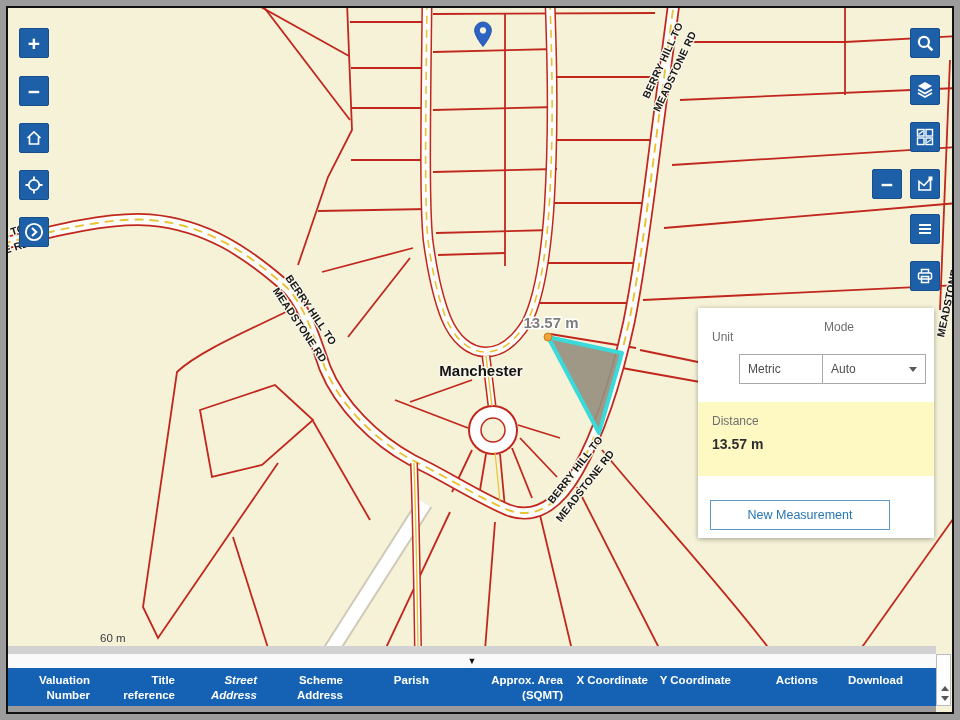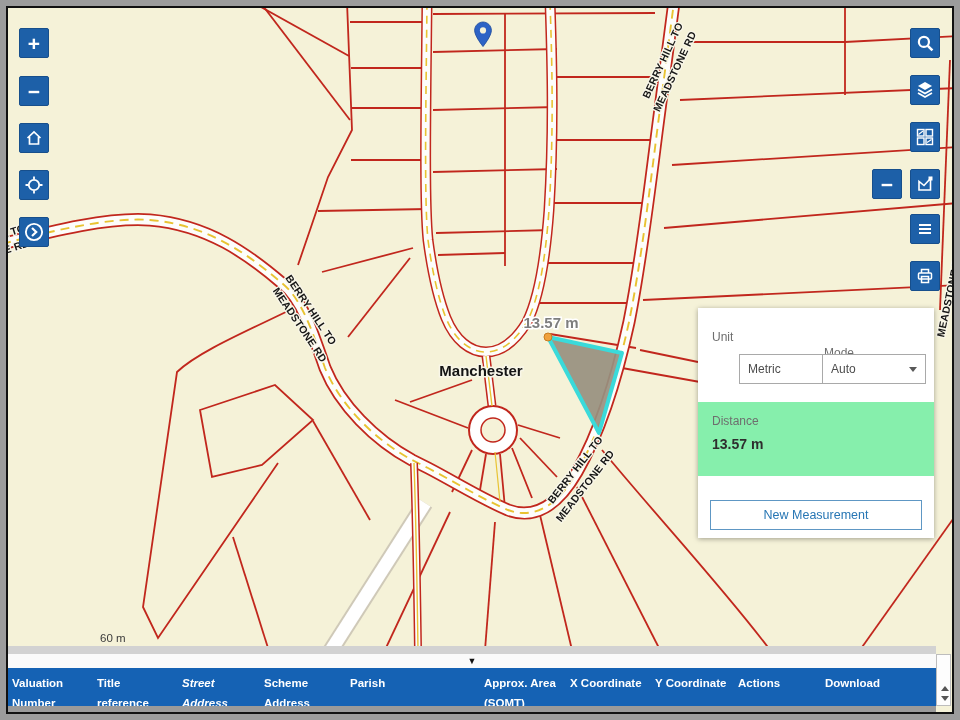--- a/index.html
+++ b/index.html
@@ -16,33 +16,33 @@
   .tbtn svg{display:block;}
 
   
   .panel{position:absolute;left:698px;top:308px;width:236px;height:230px;background:#fff;
          box-shadow:0 1px 5px rgba(0,0,0,.35);box-sizing:border-box;}
   .panel .flabel{position:absolute;font-size:12px;color:#6e6e6e;}
   .dropdown{position:absolute;width:104px;height:30px;border:1px solid #a9a9a9;background:#fff;box-sizing:border-box;
             display:flex;align-items:center;justify-content:space-between;padding:0 8px;cursor:pointer;}
   .dropdown .dval{font-size:12px;color:#4c4c4c;}
   .caret{width:0;height:0;border-left:4.5px solid transparent;border-right:4.5px solid transparent;border-top:5.5px solid #595959;}
-  .dist-strip{position:absolute;left:0;top:94px;width:236px;height:74px;background:#86efac;}
+  .dist-strip{position:absolute;left:0;top:94px;width:236px;height:74px;background:#fef9c3;}
   .dist-label{position:absolute;left:14px;top:12px;font-size:12px;color:#6e6e6e;}
   .dist-value{position:absolute;left:14px;top:34px;font-size:14px;font-weight:bold;color:#2e2e2e;}
-  .new-measure{position:absolute;left:12px;top:192px;width:212px;height:30px;background:#fff;border:1px solid #5e97c4;
+  .new-measure{position:absolute;left:12px;top:192px;width:180px;height:30px;background:#fff;border:1px solid #5e97c4;
                color:#2776b4;font-size:12.5px;display:flex;align-items:center;justify-content:center;cursor:pointer;box-sizing:border-box;}
 
   
   .divider-band{position:absolute;left:8px;top:646px;width:928px;height:8px;background:#d2d2d2;}
   .collapse-strip{position:absolute;left:8px;top:654px;width:928px;height:14px;background:#fafafa;
                   display:flex;align-items:center;justify-content:center;}
   .collapse-btn{font-size:9px;color:#111;line-height:1;cursor:pointer;}
   .thead{position:absolute;left:8px;top:668px;width:928px;height:38px;background:#1562b4;display:flex;box-sizing:border-box;}
-  .hcell{box-sizing:border-box;padding:5px 3px 0 4px;color:#fff;font-size:11.5px;font-weight:bold;line-height:20px;overflow:hidden;}
+  .hcell{box-sizing:border-box;padding:5px 3px 0 4px;color:#fff;font-size:11.5px;font-weight:bold;line-height:15px;overflow:hidden;text-align:right;}
   .hcell:nth-child(1){width:85px;}.hcell:nth-child(2){width:85px;}.hcell:nth-child(3){width:82px;font-style:italic;}
   .hcell:nth-child(4){width:86px;}.hcell:nth-child(5){width:86px;}.hcell:nth-child(6){width:86px;margin-left:48px;}
   .hcell:nth-child(7){width:85px;}.hcell:nth-child(8){width:83px;}.hcell:nth-child(9){width:87px;}
   .hcell:nth-child(10){width:85px;}.hcell:nth-child(11){width:76px;font-family:Liberation Mono, monospace;}
   .hcell:nth-child(4) span{display:inline-block;max-width:58px;}
   .bottom-pad{position:absolute;left:8px;top:706px;width:928px;height:6px;background:#9a9a9a;}
   .vscroll{position:absolute;left:936px;top:654px;width:15px;height:52px;background:#fdfdfd;border:1px solid #bdbdbd;box-sizing:border-box;}
   .vscroll .up{position:absolute;left:3.5px;bottom:14px;width:0;height:0;border-left:4px solid transparent;border-right:4px solid transparent;border-bottom:5px solid #555;}
   .vscroll .down{position:absolute;left:3.5px;bottom:4px;width:0;height:0;border-left:4px solid transparent;border-right:4px solid transparent;border-top:5px solid #555;}
 </style>
@@ -244,21 +244,21 @@
   <div class="tbtn" style="left:910px;top:261px;">
     <svg width="20" height="20" viewBox="0 0 20 20">
       <path d="M6.5,7 L6.5,3.5 L13.5,3.5 L13.5,7" stroke="#fff" stroke-width="1.5" fill="none"></path>
       <rect x="3.5" y="7" width="13" height="6" rx="1" stroke="#fff" stroke-width="1.5" fill="none"></rect>
       <rect x="6.5" y="10.5" width="7" height="6" stroke="#fff" stroke-width="1.5" fill="none"></rect>
     </svg>
   </div>
 
   <div class="panel">
     <div class="flabel" style="left:14px;top:22px;">Unit</div>
-    <div class="flabel" style="left:126px;top:38px;">Mode</div>
+    <div class="flabel" style="left:126px;top:12px;">Mode</div>
     <div class="dropdown" style="left:12px;top:46px;margin-left:29px;">
       <span class="dval">Metric</span>
       <span class="caret"></span>
     </div>
     <div class="dropdown" style="left:124px;top:46px;">
       <span class="dval">Auto</span>
       <span class="caret"></span>
     </div>
     <div class="dist-strip">
       <div class="dist-label">Distance</div>

